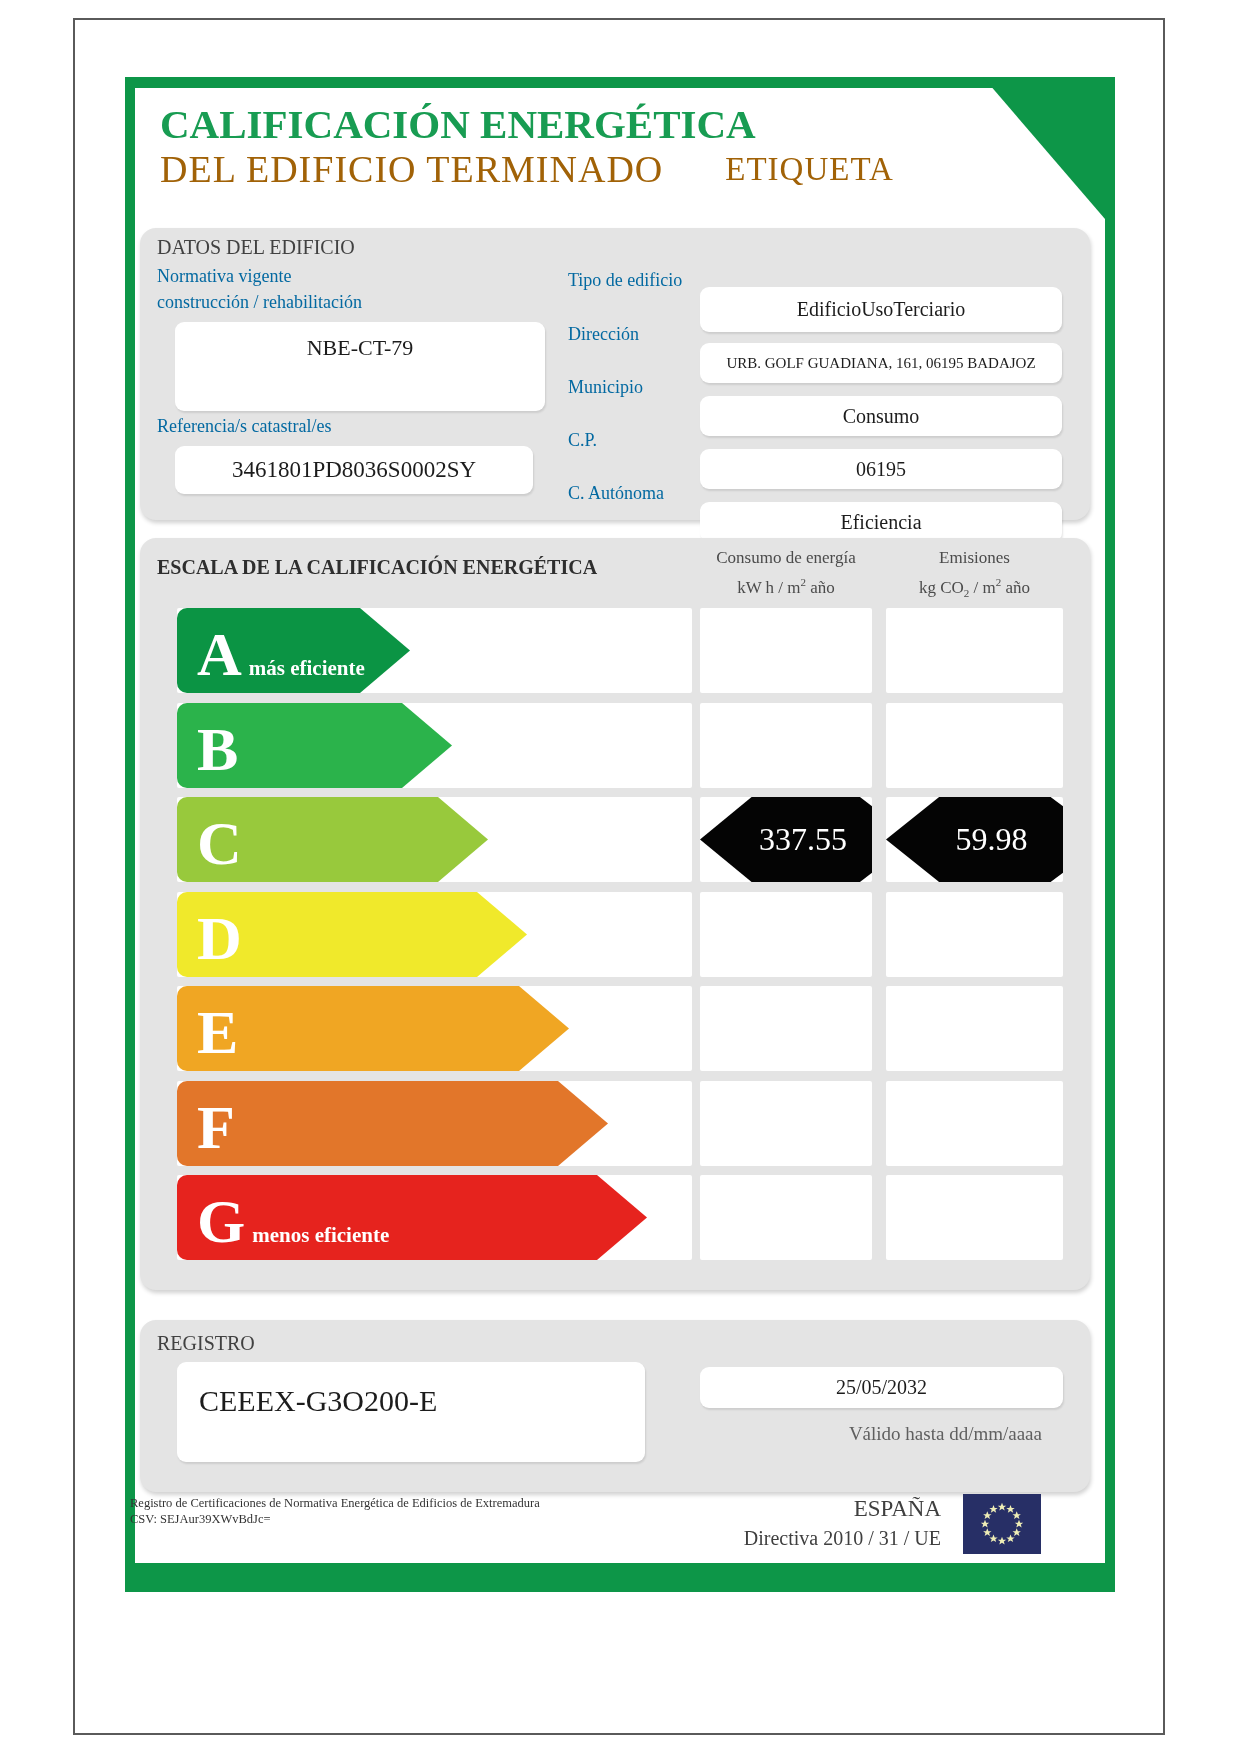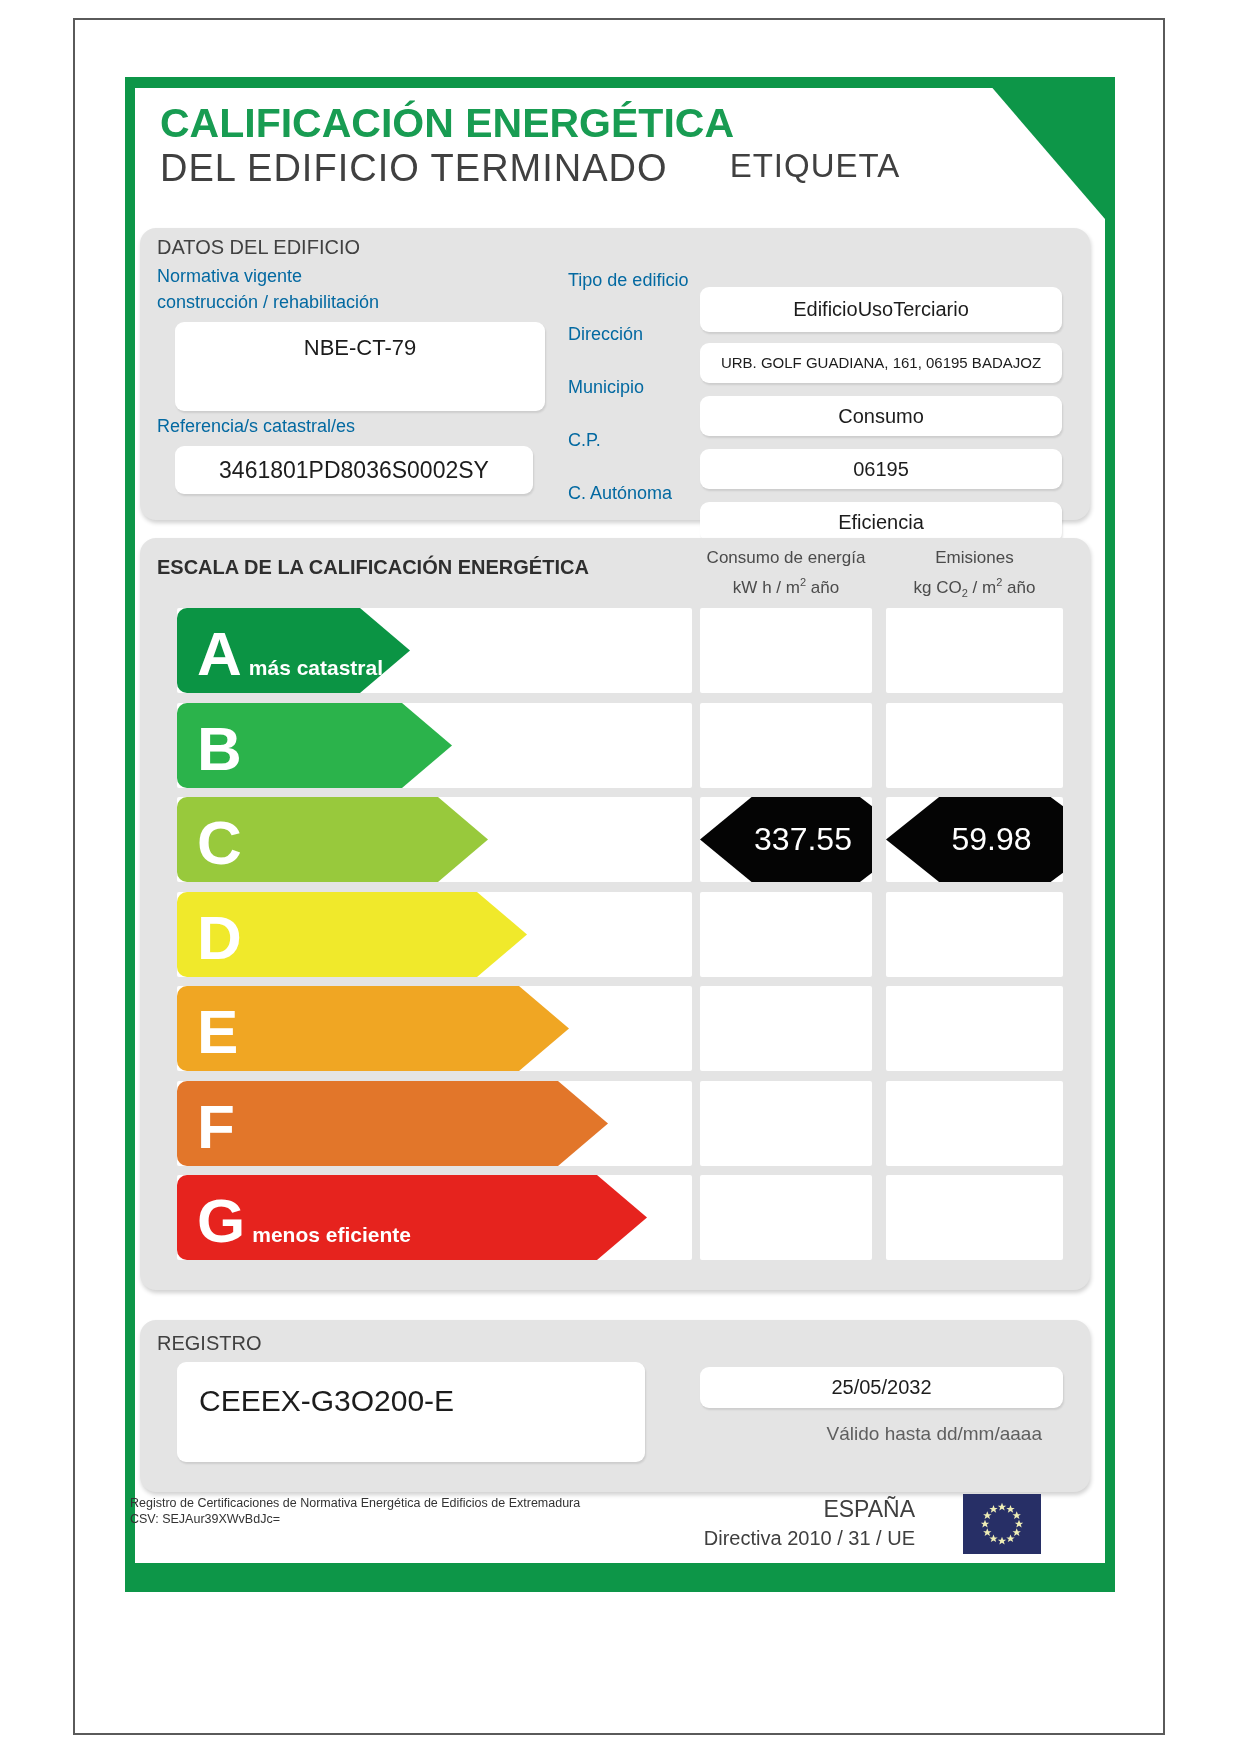--- a/index.html
+++ b/index.html
@@ -1,28 +1,28 @@
 <!DOCTYPE html>
 <html><head>
 <meta charset="utf-8">
 <style>
   html,body{margin:0;padding:0;background:#ffffff;}
   .canvas{position:relative;width:1212px;height:1755px;background:#ffffff;
-          font-family:Liberation Sans, sans-serif;overflow:hidden;}
+          font-family:Liberation Serif, serif;overflow:hidden;padding-left:26px;}
   .page-border{position:absolute;left:73px;top:18px;width:1092px;height:1717px;
                border:2px solid #5a5a5a;box-sizing:border-box;}
   
   .frame{position:absolute;left:125px;top:77px;width:990px;height:1515px;
          border-style:solid;border-color:#0D9648;border-width:11px 10px 29px 10px;
          box-sizing:border-box;background:#fff;}
   .corner-triangle{position:absolute;left:983px;top:77px;width:122px;height:142px;
          background:#0D9648;clip-path:polygon(0 0,100% 0,100% 100%);}
   
   .title1{position:absolute;left:160px;top:100px;font-size:41px;font-weight:bold;color:#189C52;}
-  .title2-row{position:absolute;left:160px;top:147px;display:flex;align-items:flex-start;gap:62px;color:#404040;}
+  .title2-row{position:absolute;left:160px;top:147px;display:flex;align-items:center;gap:62px;color:#a16207;}
   .title2{font-size:38px;font-weight:normal;letter-spacing:1px;}
   .etiqueta{font-size:33px;font-weight:normal;letter-spacing:1px;}
   
   .panel{position:absolute;left:140px;width:950px;background:#E4E4E4;border-radius:16px;
          box-shadow:1px 3px 4px rgba(0,0,0,0.18);}
   #datos-panel{top:228px;height:292px;}
   #escala-panel{top:538px;height:752px;}
   #registro-panel{top:1320px;height:172px;}
   .panel-title{position:absolute;left:17px;font-size:20px;color:#414141;}
   .lbl{position:absolute;font-size:18px;color:#0369a1;}
@@ -111,21 +111,21 @@
     <div class="colhead" style="left:740px;width:189px;">
       <div>Emisiones</div>
       <div><span>kg CO</span><sub>2</sub><span> / m</span><sup>2</sup><span> año</span></div>
     </div>
 
     <div class="srow" style="top:70px;">
       <div class="stripe letters"></div>
       <div class="stripe c1"></div>
       <div class="stripe c2"></div>
       <div class="band" style="background: rgb(11, 148, 68); width: 233px;">
-        <span class="letter">A</span><span class="note">más catastral</span>
+        <span class="letter">A</span><span class="note">más eficiente</span>
       </div>
     </div>
 
     <div class="srow" style="top:165px;">
       <div class="stripe letters"></div>
       <div class="stripe c1"></div>
       <div class="stripe c2"></div>
       <div class="band" style="background: rgb(43, 179, 75); width: 275px;">
         <span class="letter">B</span>
       </div>

